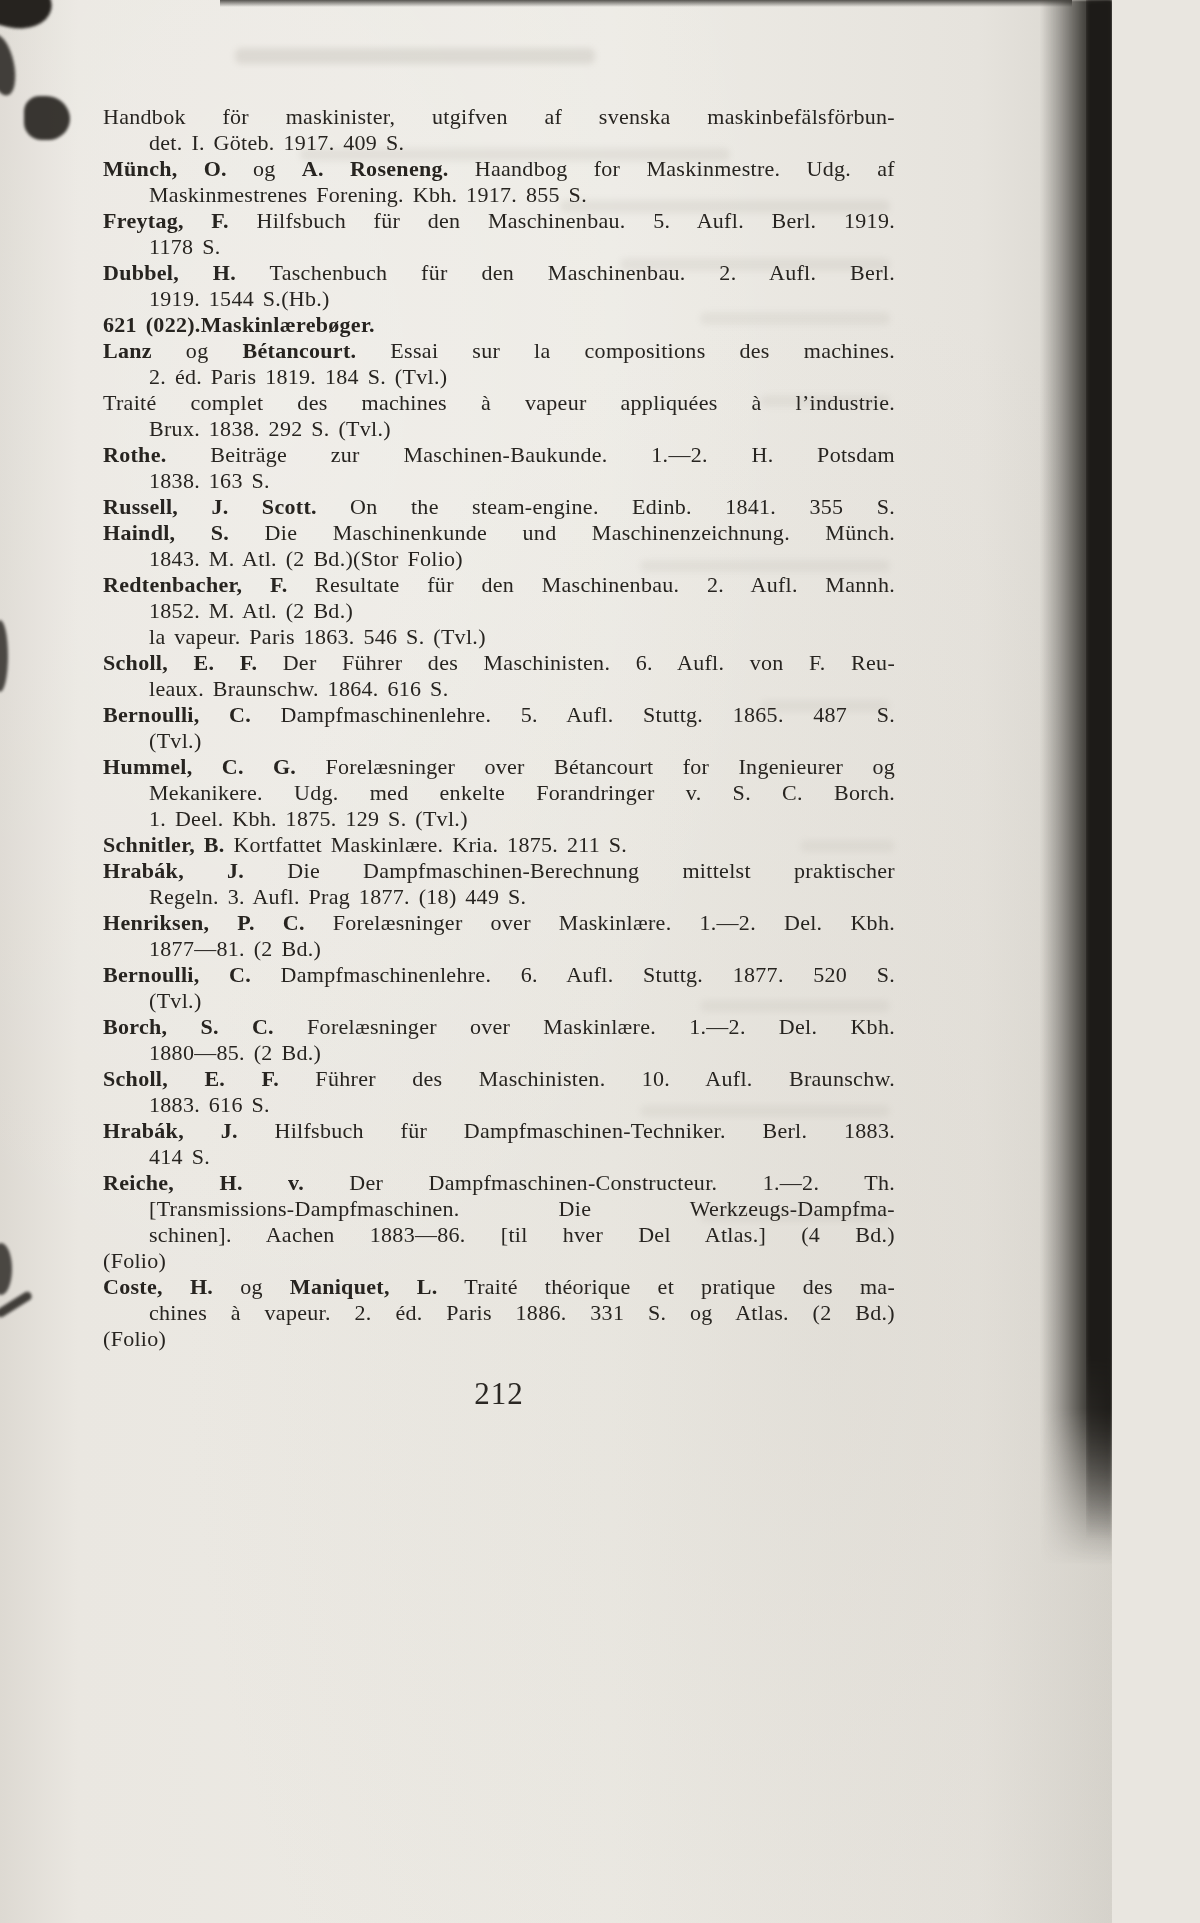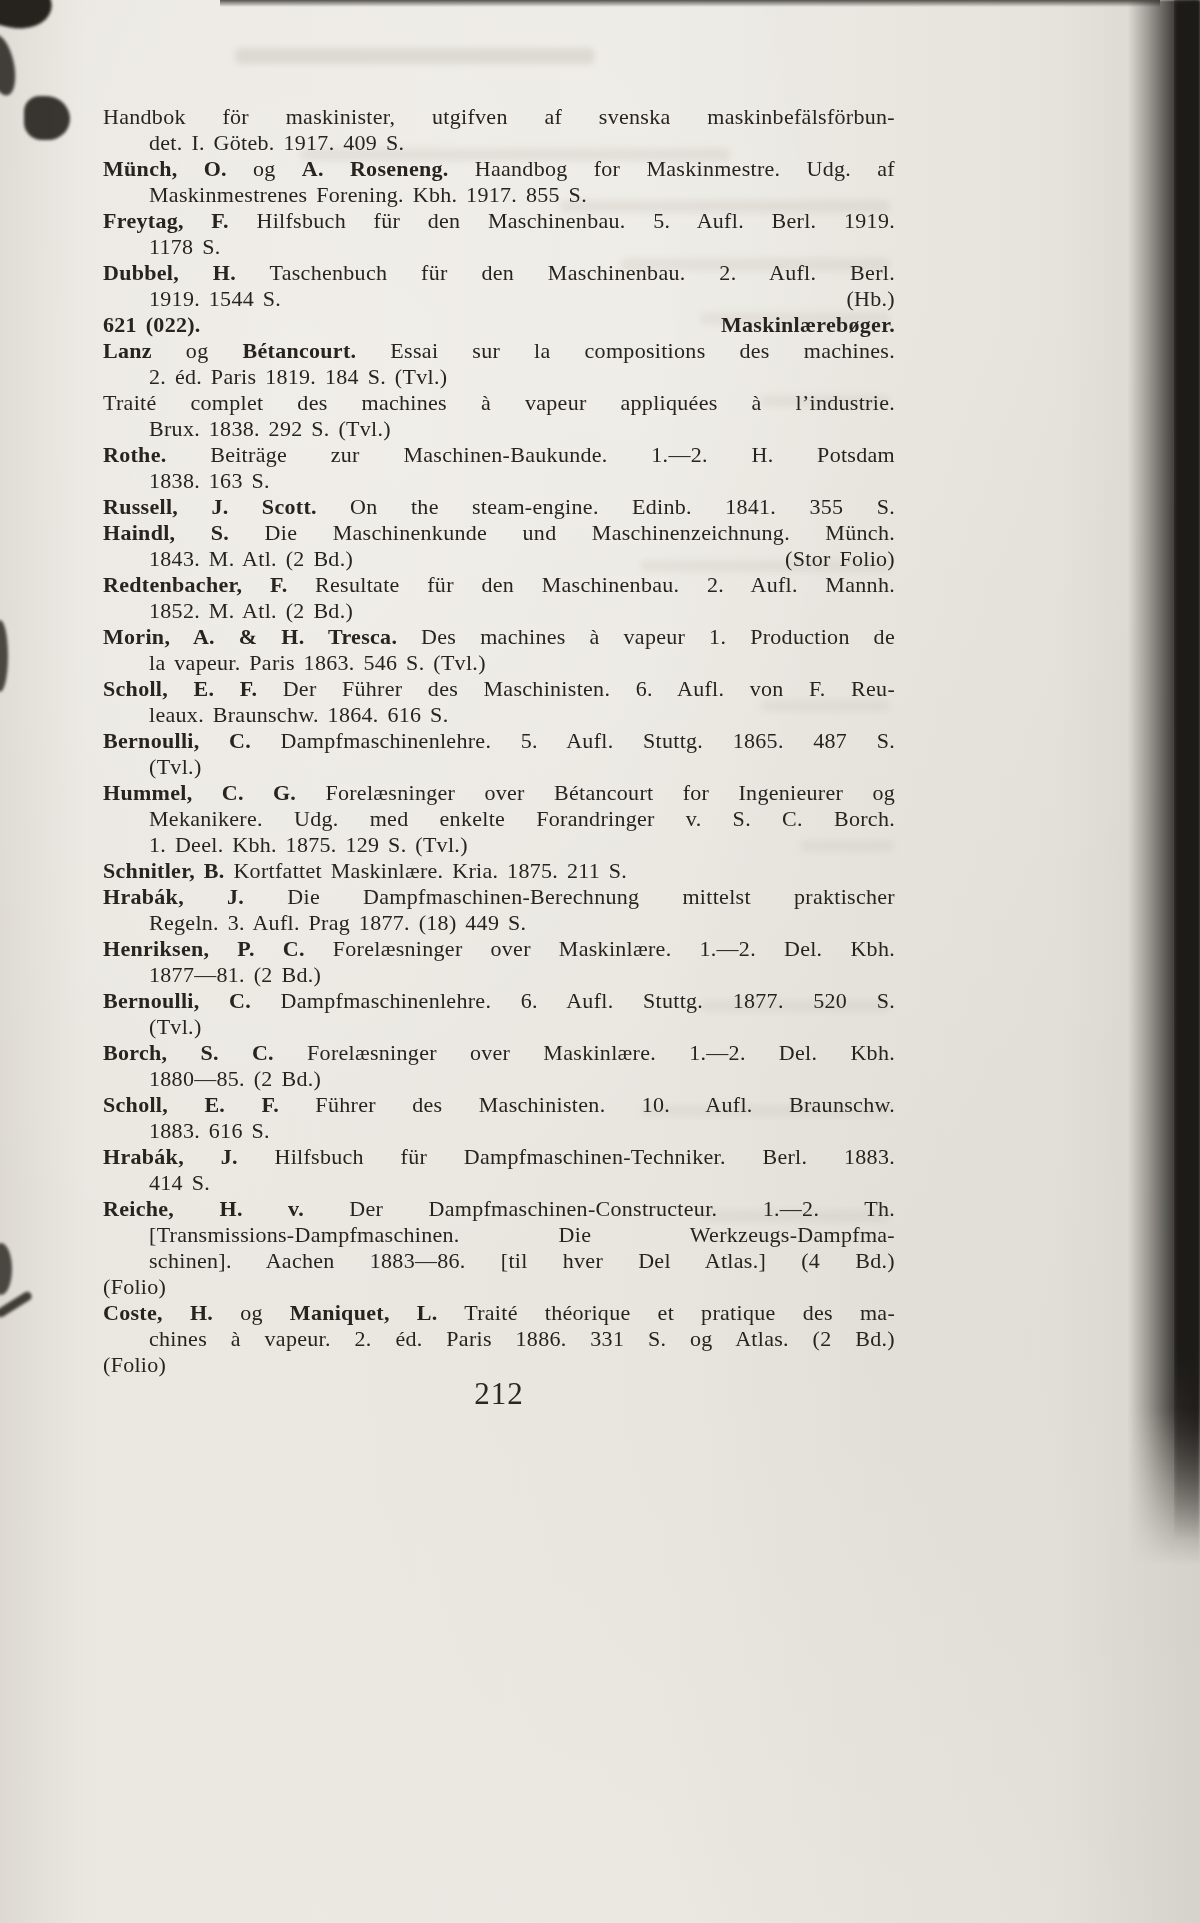--- a/index.html
+++ b/index.html
@@ -3,36 +3,36 @@
 <meta charset="utf-8">
 <style>
   * { margin:0; padding:0; box-sizing:border-box; }
   html,body { width:1200px; height:1923px; }
   body {
     font-family:"Liberation Serif","DejaVu Serif",serif;
     background:#e9e6e0;
     overflow:hidden;
   }
   .scan {
-    position:relative; width:1200px; height:1923px;
+    position:relative; width:1112px; height:1923px;
     background:
       radial-gradient(ellipse at 25% 20%, rgba(255,255,255,.22), transparent 45%),
       radial-gradient(ellipse at 75% 70%, rgba(205,200,190,.25), transparent 55%),
       linear-gradient(90deg,#ddd9d2 0%, #eae7e1 7%, #edebe5 55%, #e6e3dd 88%, #d6d3cc 100%);
     font-family: Liberation Serif, serif;
   }
   .page-text {
     position:absolute; left:103px; top:104px; width:792px;
     font-size:22px; line-height:26px; color:#272420;
     letter-spacing:.3px; word-spacing:3px;
   }
   .line { min-height:26px; }
   .line.indent { padding-left:46px; }
   .line.just { text-align:justify; text-align-last:justify; }
-  .line.split { display:flex; justify-content:space-between; align-items:baseline; }
+  .line.split { display:flex; justify-content:flex-start; align-items:baseline; }
   .line.right-only { text-align:left; }
   .b { font-weight:bold; }
   .page-number {
     position:absolute; left:103px; top:1376px; width:792px;
     text-align:center; font-size:31px; color:#2a2723; letter-spacing:1px;
   }
   
   .edge-right {
     position:absolute; top:0; right:0; width:72px; height:1565px;
     background:linear-gradient(90deg, rgba(42,40,36,0) 0%, rgba(42,40,36,.35) 28%, rgba(34,32,28,.8) 62%, #23211d 100%);
@@ -100,21 +100,20 @@
       <div class="line just"><span class="left-part"><span class="b">Rothe.</span><span class="r"> Beiträge zur Maschinen-Baukunde. 1.—2. H. Potsdam</span></span></div>
       <div class="line indent"><span class="left-part"><span class="r">1838. 163 S.</span></span></div>
       <div class="line just"><span class="left-part"><span class="b">Russell, J. Scott.</span><span class="r"> On the steam-engine. Edinb. 1841. 355 S.</span></span></div>
       <div class="line just"><span class="left-part"><span class="b">Haindl, S.</span><span class="r"> Die Maschinenkunde und Maschinenzeichnung. Münch.</span></span></div>
       <div class="line indent split">
         <span class="left-part"><span class="r">1843. M. Atl. (2 Bd.)</span></span>
         <span class="right-part">(Stor Folio)</span>
       </div>
       <div class="line just"><span class="left-part"><span class="b">Redtenbacher, F.</span><span class="r"> Resultate für den Maschinenbau. 2. Aufl. Mannh.</span></span></div>
       <div class="line indent"><span class="left-part"><span class="r">1852. M. Atl. (2 Bd.)</span></span></div>
-      <div class="line just"><span class="left-part"><span class="b">Morin, A. &amp; H. Tresca.</span><span class="r"> Des machines à vapeur 1. Production de</span></span></div>
       <div class="line indent"><span class="left-part"><span class="r">la vapeur. Paris 1863. 546 S. (Tvl.)</span></span></div>
       <div class="line just"><span class="left-part"><span class="b">Scholl, E. F.</span><span class="r"> Der Führer des Maschinisten. 6. Aufl. von F. Reu-</span></span></div>
       <div class="line indent"><span class="left-part"><span class="r">leaux. Braunschw. 1864. 616 S.</span></span></div>
       <div class="line just"><span class="left-part"><span class="b">Bernoulli, C.</span><span class="r"> Dampfmaschinenlehre. 5. Aufl. Stuttg. 1865. 487 S.</span></span></div>
       <div class="line indent"><span class="left-part"><span class="r">(Tvl.)</span></span></div>
       <div class="line just"><span class="left-part"><span class="b">Hummel, C. G.</span><span class="r"> Forelæsninger over Bétancourt for Ingenieurer og</span></span></div>
       <div class="line indent just"><span class="left-part"><span class="r">Mekanikere. Udg. med enkelte Forandringer v. S. C. Borch.</span></span></div>
       <div class="line indent"><span class="left-part"><span class="r">1. Deel. Kbh. 1875. 129 S. (Tvl.)</span></span></div>
       <div class="line"><span class="left-part"><span class="b">Schnitler, B.</span><span class="r"> Kortfattet Maskinlære. Kria. 1875. 211 S.</span></span></div>
       <div class="line just"><span class="left-part"><span class="b">Hrabák, J.</span><span class="r"> Die Dampfmaschinen-Berechnung mittelst praktischer</span></span></div>

